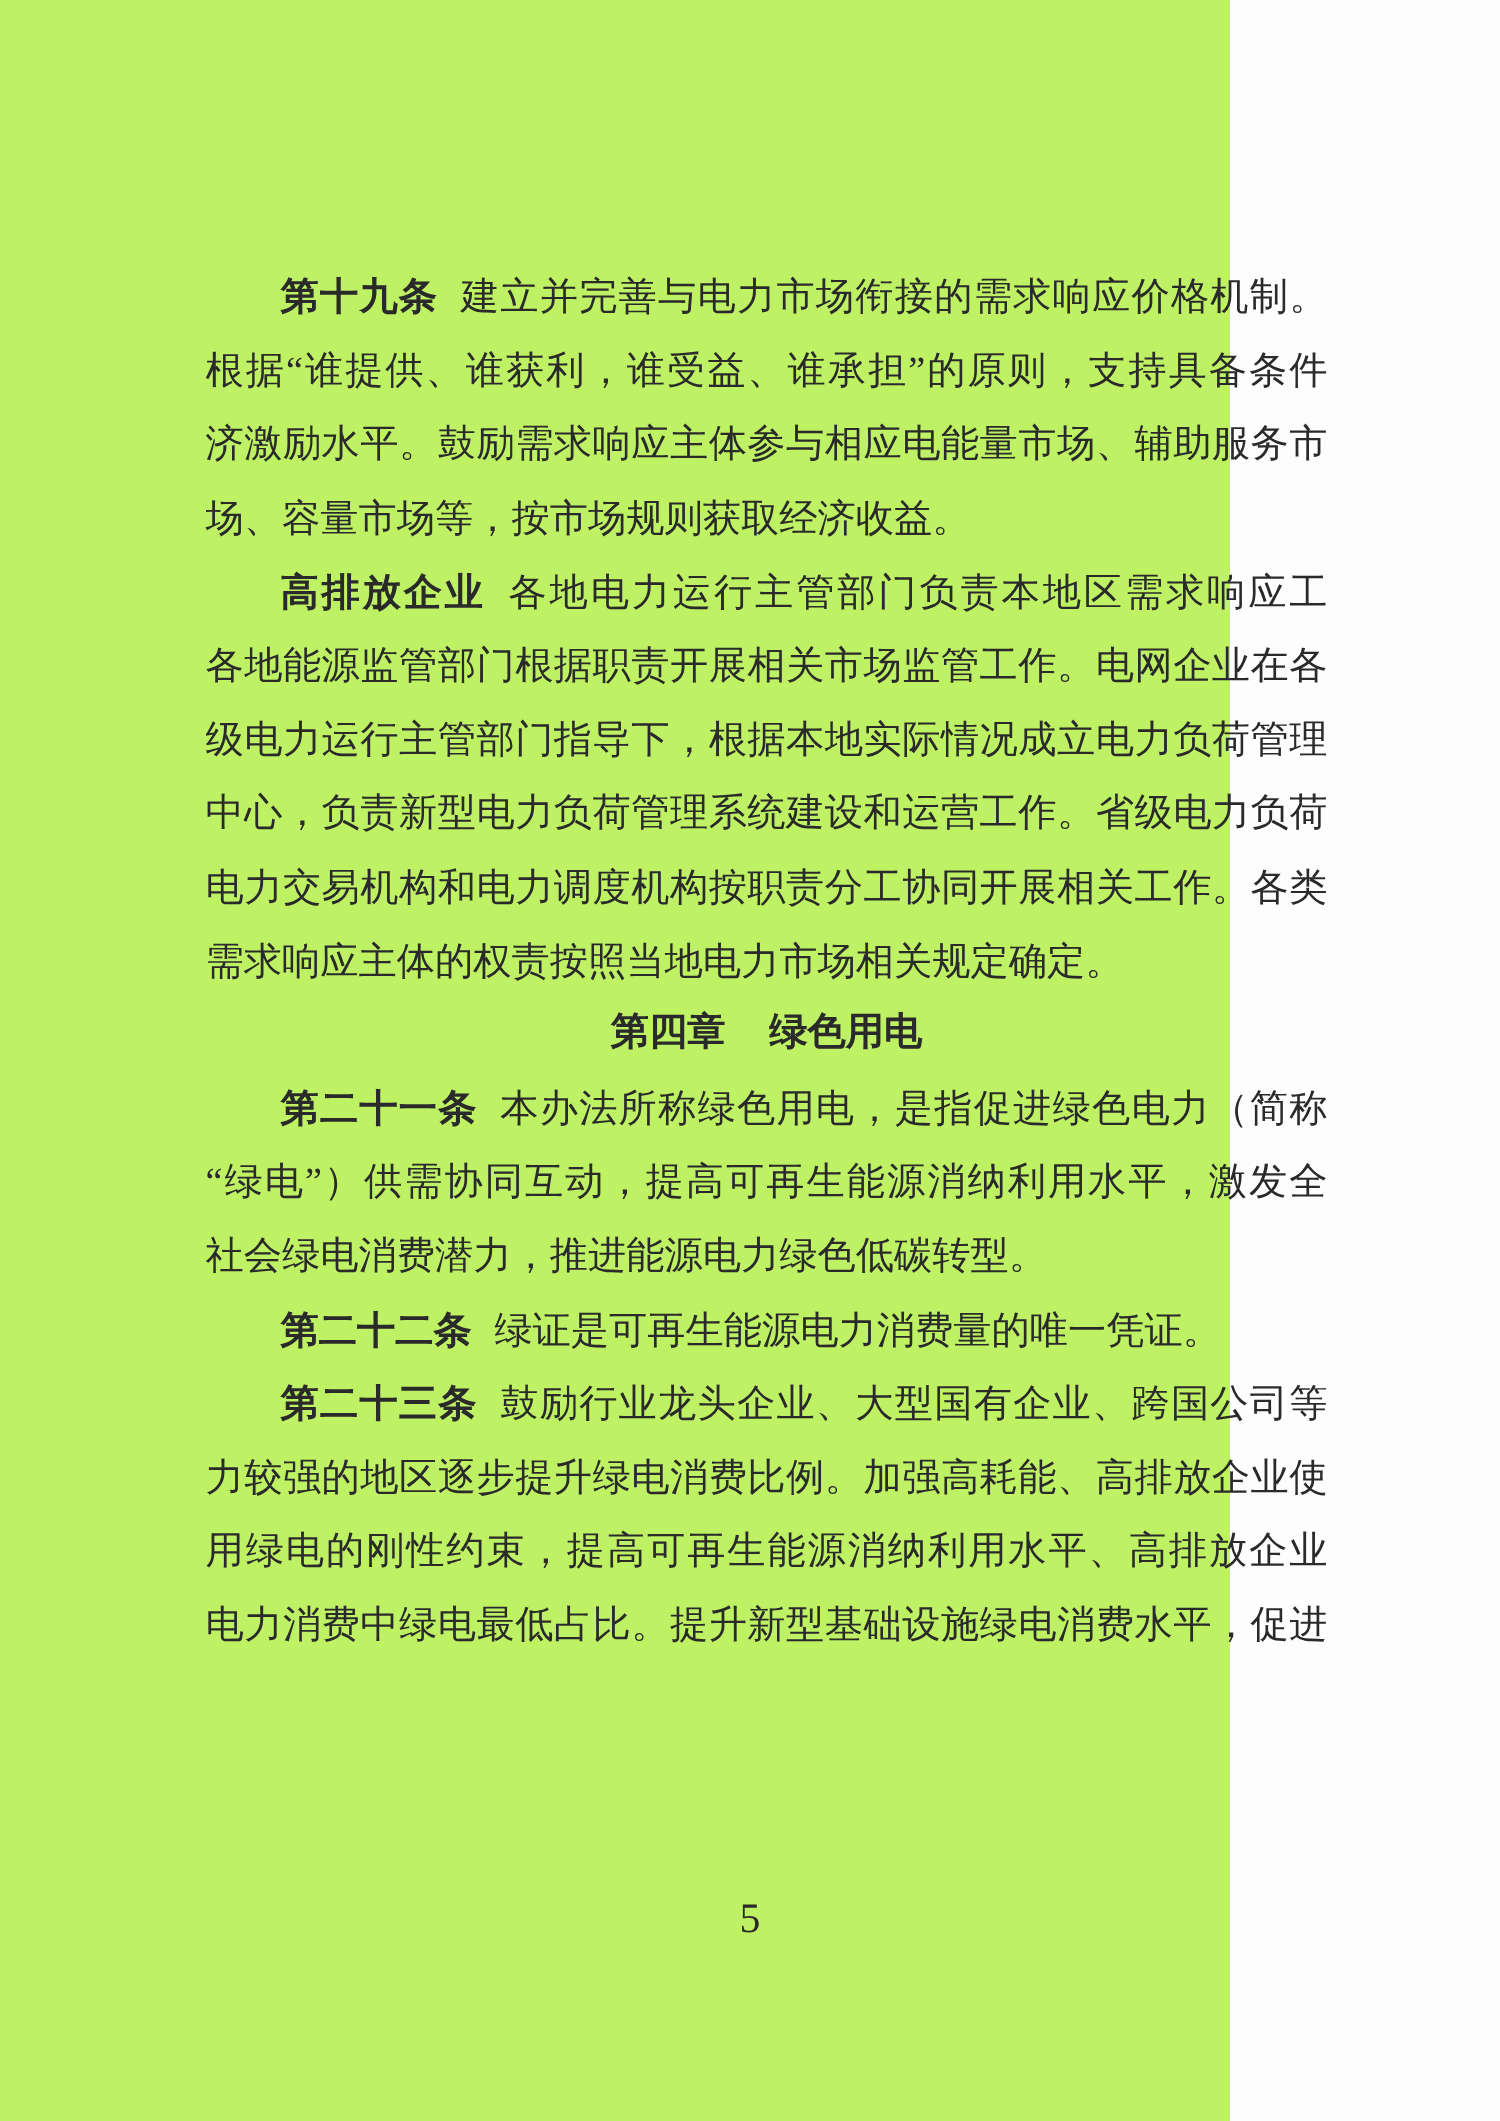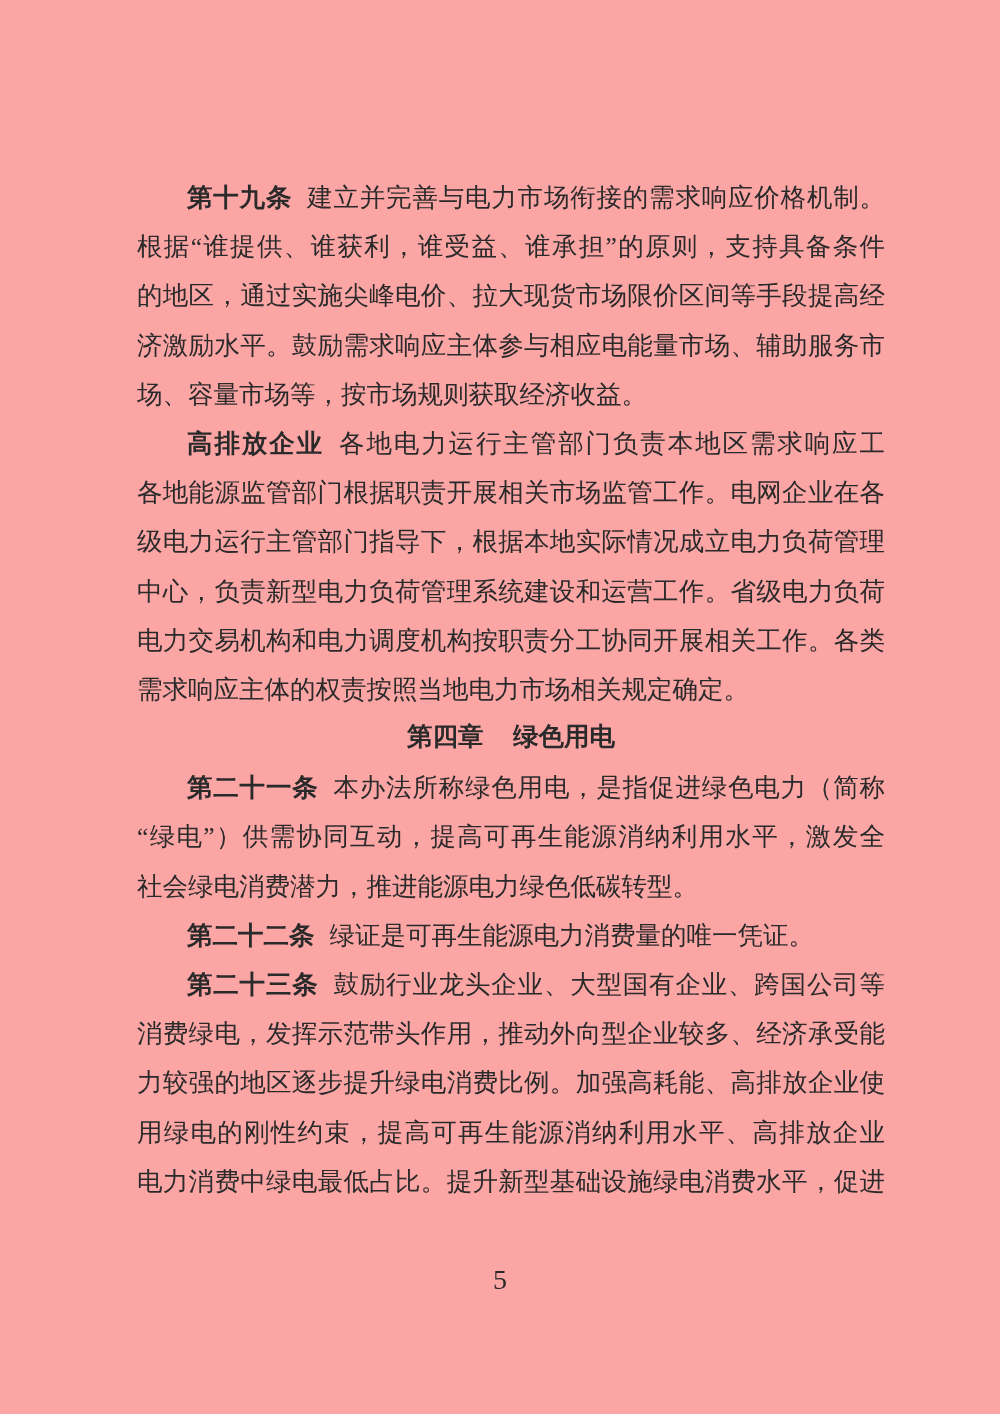--- a/index.html
+++ b/index.html
@@ -4,23 +4,23 @@
 <style>
   html, body { margin: 0; padding: 0; }
   body {
     width: 1000px;
     height: 1414px;
     background: #fdfdfd;
     overflow: hidden;
   }
   .page {
     position: relative;
-    width: 1000px;
+    width: 820px;
     height: 1414px;
-    background: #fca5a5;
+    background: #bef264;
     font-family: "Liberation Serif", "DejaVu Serif", serif;
     color: #2a2a2a;
   }
   .doc-body {
     position: absolute;
     left: 137px;
     top: 173px;
     width: 748px;
     font-size: 25.5px;
     line-height: 49.2px;
@@ -56,34 +56,32 @@
     color: #2a2a2a;
   }
 </style>
 </head>
 <body>
 
 <div class="page">
   <div class="doc-body" id="doc-body">
       <div class="line just indent"><span class="art">第十九条</span><span>建立并完善与电力市场衔接的需求响应价格机制。</span></div>
       <div class="line just"><span>根据“谁提供、谁获利，谁受益、谁承担”的原则，支持具备条件</span></div>
-      <div class="line just"><span>的地区，通过实施尖峰电价、拉大现货市场限价区间等手段提高经</span></div>
       <div class="line just"><span>济激励水平。鼓励需求响应主体参与相应电能量市场、辅助服务市</span></div>
       <div class="line"><span>场、容量市场等，按市场规则获取经济收益。</span></div>
       <div class="line just indent"><span class="art">高排放企业</span><span>各地电力运行主管部门负责本地区需求响应工作，</span></div>
       <div class="line just"><span>各地能源监管部门根据职责开展相关市场监管工作。电网企业在各</span></div>
       <div class="line just"><span>级电力运行主管部门指导下，根据本地实际情况成立电力负荷管理</span></div>
       <div class="line just"><span>中心，负责新型电力负荷管理系统建设和运营工作。省级电力负荷</span></div>
       <div class="line just"><span>电力交易机构和电力调度机构按职责分工协同开展相关工作。各类</span></div>
       <div class="line"><span>需求响应主体的权责按照当地电力市场相关规定确定。</span></div>
       <div class="line heading">第四章 绿色用电</div>
       <div class="line just indent"><span class="art">第二十一条</span><span>本办法所称绿色用电，是指促进绿色电力（简称</span></div>
       <div class="line just"><span>“绿电”）供需协同互动，提高可再生能源消纳利用水平，激发全</span></div>
       <div class="line"><span>社会绿电消费潜力，推进能源电力绿色低碳转型。</span></div>
       <div class="line indent"><span class="art">第二十二条</span><span>绿证是可再生能源电力消费量的唯一凭证。</span></div>
       <div class="line just indent"><span class="art">第二十三条</span><span>鼓励行业龙头企业、大型国有企业、跨国公司等</span></div>
-      <div class="line just"><span>消费绿电，发挥示范带头作用，推动外向型企业较多、经济承受能</span></div>
       <div class="line just"><span>力较强的地区逐步提升绿电消费比例。加强高耗能、高排放企业使</span></div>
       <div class="line just"><span>用绿电的刚性约束，提高可再生能源消纳利用水平、高排放企业</span></div>
       <div class="line just"><span>电力消费中绿电最低占比。提升新型基础设施绿电消费水平，促进</span></div>
     </div>
   <div class="page-number">5</div>
 </div>
 
 </body></html>

